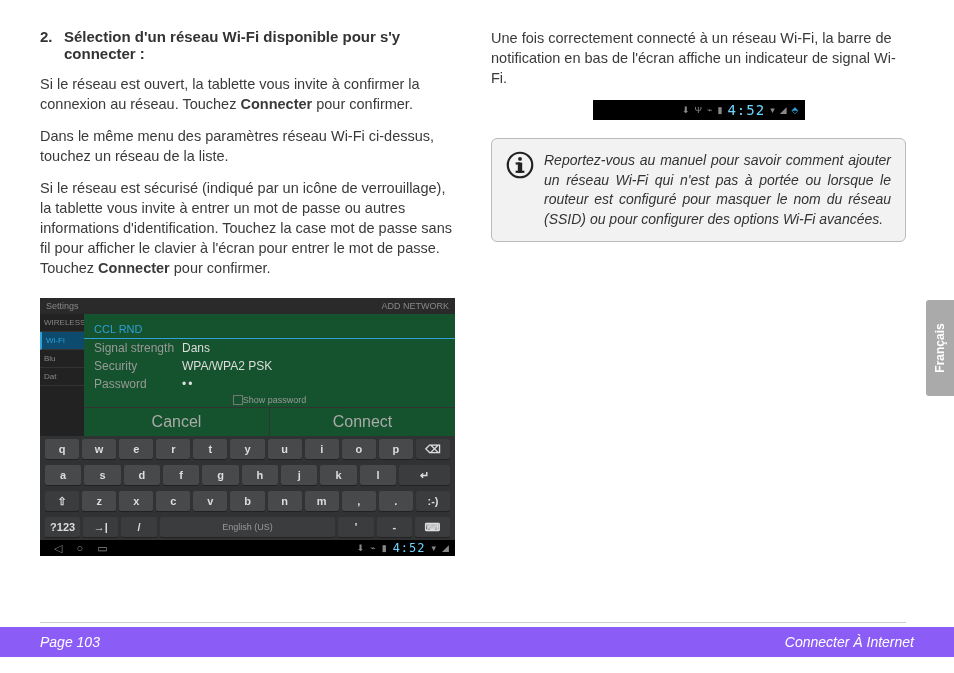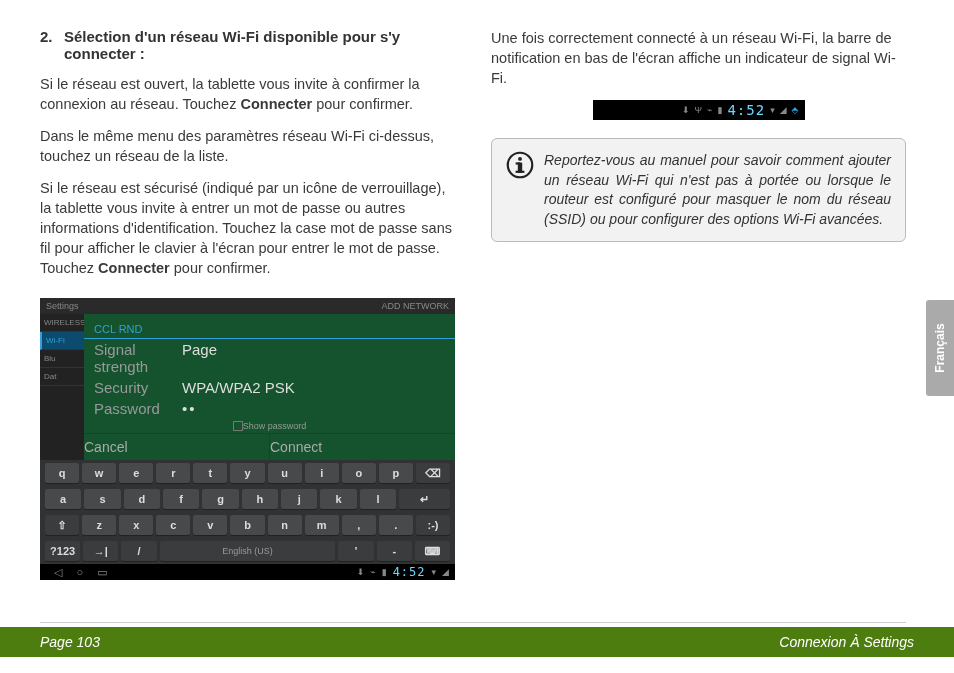--- a/index.html
+++ b/index.html
@@ -10,28 +10,28 @@
   .num .n{min-width:18px}
   .num .title{flex:1;padding-left:0}
   p{font-size:14.5px;line-height:1.38;margin:12px 0;color:#3a3a3a}
   .bold{font-weight:bold}
   .screenshot{width:100%;background:#1b1b1b;border-radius:0;font-family:sans-serif;font-size:10px;color:#bbb;margin-top:20px}
   .shot-top{background:#2a2a2a;height:16px;display:flex;align-items:center;padding:0 6px;color:#888;font-size:9px}
   .shot-top .label{color:#888}
   .shot-top .add{margin-left:auto;color:#888}
   .dialog{padding:6px 0 0 0}
   .dlg-title{color:#2fa0d8;font-size:11px;padding:3px 10px;border-bottom:1px solid #2fa0d8}
-  .dlg-row{display:flex;padding:2px 10px;font-size:15px}
+  .dlg-row{display:flex;padding:2px 10px;font-size:12px}
   .dlg-row .lab{width:88px;color:#999}
   .dlg-row .val{color:#ddd}
   .dlg-row .pw{letter-spacing:2px}
   .showpw{display:flex;align-items:flex-end;gap:0;justify-content:center;font-size:9px;color:#999;padding:2px 0}
   .showpw .box{width:8px;height:8px;border:1px solid #777}
   .btns{display:flex;border-top:1px solid #333}
-  .btns div{flex:1;padding:5px 0;font-size:14px;color:#aaa}
+  .btns div{flex:1;text-align:center;padding:5px 0;font-size:16px;color:#aaa}
   .btns div:first-child{border-right:1px solid #333}
   .side{background:#222;width:44px}
   .dlg-wrap{display:flex}
   .dlg-main{flex:1;background:#14532d}
   .side-item{padding:4px 4px;font-size:8px;color:#888;border-bottom:1px solid #333}
   .side-item.active{color:#2fa0d8;background:#0c4a6e;border-left:2px solid #2fa0d8}
   .kb{background:#303234}
   .krow{display:flex;gap:3px;padding:3px 5px}
   .key{background:#47494b;height:20px;flex:1;border-radius:2px;display:flex;align-items:center;justify-content:center;color:#ddd;font-size:11px;font-weight:bold;box-shadow:0 1px 0 #222}
   .key.dark{background:#3a3c3e}
@@ -43,21 +43,21 @@
   .statusbar .ico{color:#888;font-size:9px}
   .mini-status{width:200px;height:20px;background:#000;margin:8px auto 18px;display:flex;align-items:center;justify-content:flex-end;gap:5px;padding:0 6px}
   .mini-status .ico{color:#888;font-size:9px}
   .mini-status .time{color:#6cd5ff;font-family:monospace;font-size:14px;letter-spacing:1px}
   .info-box{border:1px solid #bbb;border-radius:6px;background:#f2f2f2;display:flex;gap:10px;padding:12px 14px;align-items:flex-start}
   .info-ico{width:28px;height:28px;flex:0 0 28px}
   .info-ico svg{width:28px;height:28px}
   .info-text{font-style:italic;font-size:14px;line-height:1.4;color:#333;text-align:justify}
   .sidetab{position:absolute;right:0;top:300px;width:28px;height:96px;background:#aaa;border-radius:3px 0 0 3px;display:flex;align-items:center;justify-content:center}
   .sidetab span{transform:rotate(-90deg);color:#fff;font-size:12px;font-weight:bold;white-space:nowrap}
-  .footer{position:absolute;left:0;right:0;bottom:16px;height:30px;background:#4d7c0f;display:flex;align-items:center;padding:0 40px}
+  .footer{position:absolute;left:0;right:0;bottom:16px;height:30px;background:#8b5cf6;display:flex;align-items:center;padding:0 40px}
   .footer .pg{color:#fff;font-style:italic;font-size:14px}
   .footer .chap{margin-left:auto;color:#fff;font-style:italic;font-size:14px}
   .hr{position:absolute;left:40px;right:48px;height:1px;background:#ccc;bottom:50px}
 </style>
 </head>
 <body>
 
 <div class="page">
   <div class="cols">
 
@@ -87,21 +87,21 @@
             <div class="side-item">WIRELESS</div>
             <div class="side-item active">Wi-Fi</div>
             <div class="side-item">Blu</div>
             <div class="side-item">Dat</div>
           </div>
           <div class="dlg-main">
           <div class="dialog">
             <div class="dlg-title">CCL RND</div>
             <div class="dlg-row">
               <div class="lab">Signal strength</div>
-              <div class="val">Page</div>
+              <div class="val">Dans</div>
             </div>
             <div class="dlg-row">
               <div class="lab">Security</div>
               <div class="val">WPA/WPA2 PSK</div>
             </div>
             <div class="dlg-row">
               <div class="lab">Password</div>
               <div class="val pw">••</div>
             </div>
             <div class="showpw">
@@ -210,15 +210,15 @@
     </div>
   </div>
 
   <div class="sidetab">
     <span>Français</span>
   </div>
 
   <div class="hr"></div>
   <div class="footer">
     <div class="pg">Page 103</div>
-    <div class="chap">Connexion À Settings</div>
+    <div class="chap">Connecter À Internet</div>
   </div>
 </div>
 
 </body></html>

